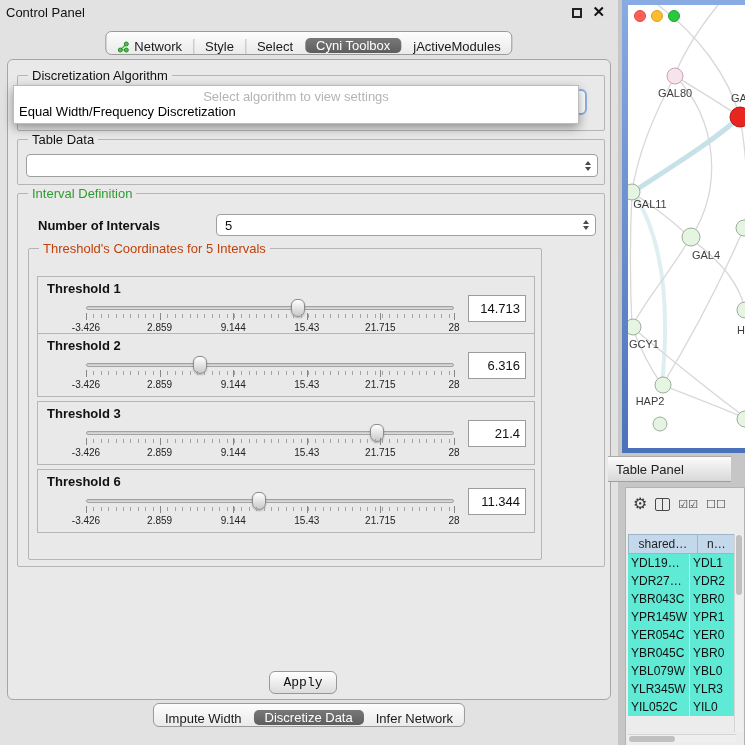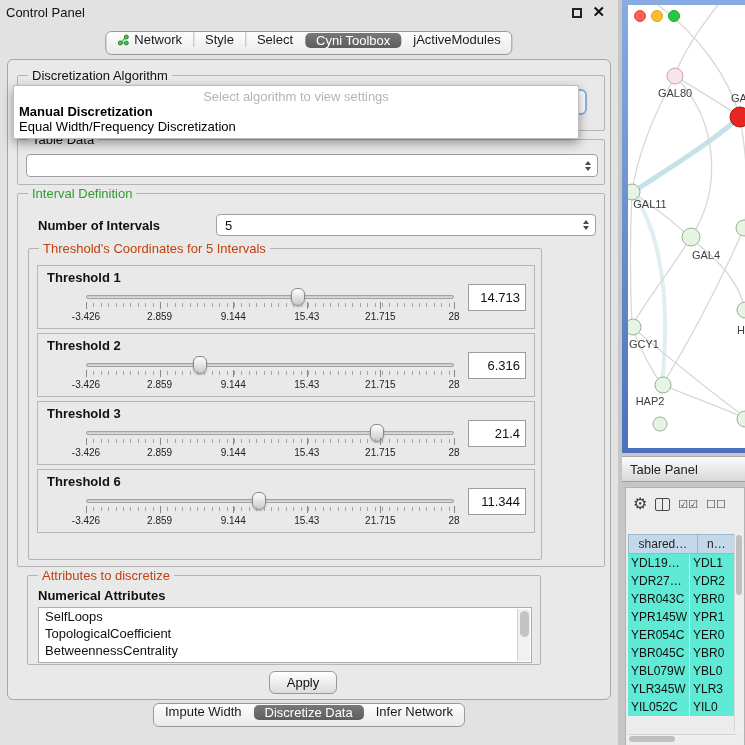--- a/index.html
+++ b/index.html
@@ -5,21 +5,21 @@
   *{margin:0;padding:0;box-sizing:border-box}
   html,body{width:745px;height:745px}
   body{font-family:"Liberation Sans",sans-serif;background:#c6c6c6;position:relative;overflow:hidden}
 
   
   .left-panel{position:absolute;left:0;top:0;width:618px;height:745px;background:#e2e2e2}
   .tb-title{position:absolute;left:6px;top:5px;font-size:13px;color:#111}
   .float-btn{position:absolute;right:36px;top:8px;width:10px;height:10px;border:2px solid #222;background:transparent}
   .close-btn{position:absolute;right:13px;top:4px;font-size:15px;font-weight:bold;color:#111;line-height:16px}
 
-  .tabstrip{position:absolute;left:50%;transform:translateX(-50%);display:flex;align-items:flex-start;height:24px;
+  .tabstrip{position:absolute;left:50%;transform:translateX(-50%);display:flex;align-items:flex-end;height:24px;
     background:linear-gradient(#fdfdfd,#eaeaea);border:1px solid #9a9a9a;border-radius:6px}
   .tabstrip.top{top:31px}
   .tabstrip.bottom{top:703px}
   .tab{display:flex;align-items:center;gap:5px;padding:0 11px;font-size:13px;color:#1a1a1a;white-space:nowrap}
   .tab + .tab{border-left:1px solid #bdbdbd}
   .tab.selected{background:linear-gradient(#787878,#5e5e5e);color:#fff;border-radius:5px;margin:1px;border-left:none}
   .tab.selected + .tab{border-left:none}
 
   .content{position:absolute;left:7px;top:59px;width:604px;height:641px;border:1px solid #a6a6a6;border-radius:6px;background:#e9e9e9}
   .groupbox{position:absolute;border:1px solid #b5b5b5;border-radius:2px}
@@ -53,36 +53,36 @@
   .scale{position:absolute;top:25px;font-size:10px;color:#222;transform:translateX(-50%);white-space:nowrap}
   .thr-value{position:absolute;right:8px;top:18px;width:58px;height:27px;background:#fff;border:1px solid #9c9c9c;
     font-size:13px;font-family:inherit;text-align:right;padding-right:5px;color:#111}
 
   .listbox{position:absolute;background:#fff;border:1px solid #adadad;overflow:hidden}
   .list-item{font-size:13px;line-height:17px;padding-left:6px;color:#111;white-space:nowrap}
   .vscroll{position:absolute;top:1px;right:1px;bottom:1px;width:13px;background:#f1f1f1;border-left:1px solid #d0d0d0}
   .vthumb{position:absolute;top:2px;left:2px;width:9px;height:26px;background:#c3c3c3;border-radius:5px}
 
   .apply{position:absolute;left:261px;top:611px;width:68px;height:23px;background:linear-gradient(#ffffff,#dcdcdc);
-    border:1px solid #989898;border-radius:6px;font-size:13px;font-family:Liberation Sans, sans-serif;color:#111}
+    border:1px solid #989898;border-radius:6px;font-size:13px;font-family:Liberation Mono, monospace;color:#111}
 
   
   .network-window{position:absolute;left:622px;top:0;width:123px;height:453px;
     background:linear-gradient(180deg,#87abe2,#4a72ba);padding:5px 0 5px 6px}
   .network-canvas{position:relative;width:117px;height:443px;background:#fff;overflow:hidden}
   .traffic{position:absolute;left:6px;top:5px;display:flex;gap:5px;z-index:5}
   .light{width:12px;height:12px;border-radius:50%}
   .light.red{background:#ff5f57;border:1px solid #d94c43}
   .light.yellow{background:#febc2e;border:1px solid #d8a021}
   .light.green{background:#28c840;border:1px solid #1ea52f}
   .net-svg{position:absolute;left:0;top:0}
   .net-svg text{font-family:"Liberation Sans",sans-serif;font-size:11px;fill:#3d3d3d;text-anchor:middle}
 
   
-  .tp-header{position:absolute;left:622px;top:456px;width:123px;height:26px;
+  .tp-header{position:absolute;left:608px;top:456px;width:123px;height:26px;
     background:linear-gradient(#fbfbfb,#d8d8d8);border-top:1px solid #aaa;border-bottom:1px solid #a0a0a0}
   .tp-header span{position:absolute;left:8px;top:5px;font-size:13px;color:#222}
   .browser{position:absolute;left:625px;top:487px;width:120px;height:258px;background:#ececec;border:1px solid #b3b3b3;border-bottom:none}
   .browser-toolbar{position:absolute;left:0;top:0;right:0;height:32px;display:flex;align-items:center;gap:8px;padding:0 7px}
   .gear{font-size:16px;color:#3b3b3b;line-height:1}
   .cols-icon{width:15px;height:13px;border:1px solid #4a4a4a;border-radius:2px;
     background:linear-gradient(to right,transparent 6px,#4a4a4a 6px,#4a4a4a 7px,transparent 7px)}
   .chk{font-size:11px;color:#3b3b3b;line-height:1}
   .grid{position:absolute;left:2px;top:46px;width:108px}
   .grid-header{display:flex;height:20px}
@@ -143,21 +143,20 @@
       </div>
       <div class="combo" style="left:15px;top:29px;width:564px;height:26px;border:2px solid #8cb0e2;border-radius:6px;z-index:5">
         <span class="spinner">
             <i class="up"></i>
             <i class="down"></i>
           </span>
       </div>
 
       <div class="dropdown-overlay">
         <div class="dd-placeholder">Select algorithm to view settings</div>
-        <div class="dd-option bold">Manual Discretization</div>
         <div class="dd-option">Equal Width/Frequency Discretization</div>
       </div>
 
       <div class="groupbox" style="left:9px;top:79px;width:588px;height:46px">
         <span class="gb-label">Table Data</span>
         <div class="combo" style="left:8px;top:14px;width:572px;height:23px">
           <span class="spinner">
               <i class="up"></i>
               <i class="down"></i>
             </span>
@@ -171,21 +170,21 @@
           <span class="combo-text">5</span>
           <span class="spinner">
               <i class="up"></i>
               <i class="down"></i>
             </span>
         </div>
 
         <div class="groupbox" style="left:10px;top:54px;width:514px;height:312px;background:#e9e9e9">
           <span class="gb-label blue">Threshold's Coordinates for 5 Intervals</span>
 
-          <div class="thr-panel" style="top:16px">
+          <div class="thr-panel" style="top:27px">
             <span class="thr-label">Threshold 1</span>
             <div class="thr-slider">
               <div class="track"></div>
               <div class="thumb" style="left: calc(57.7% - 7px);"></div>
               <div class="ticks"></div>
               <i class="mt" style="left:0%"></i>
                 <i class="mt" style="left:20%"></i>
                 <i class="mt" style="left:40%"></i>
                 <i class="mt" style="left:60%"></i>
                 <i class="mt" style="left:80%"></i>
@@ -261,32 +260,20 @@
               <span class="scale" style="left:40%">9.144</span>
               <span class="scale" style="left:60%">15.43</span>
               <span class="scale" style="left:80%">21.715</span>
               <span class="scale" style="left:100%">28</span>
             </div>
             <input class="thr-value" value="11.344" style="">
           </div>
         </div>
       </div>
 
-      <div class="groupbox" style="left:19px;top:515px;width:514px;height:90px">
-        <span class="gb-label blue">Attributes to discretize</span>
-        <span class="bold-label" style="left:10px;top:12px">Numerical Attributes</span>
-        <div class="listbox" style="left:10px;top:31px;width:494px;height:56px">
-          <div class="list-item">SelfLoops</div>
-          <div class="list-item">TopologicalCoefficient</div>
-          <div class="list-item">BetweennessCentrality</div>
-          <div class="vscroll">
-              <div class="vthumb"></div>
-            </div>
-        </div>
-      </div>
 
       <button class="apply">Apply</button>
     </div>
 
     <div class="tabstrip bottom">
       <div class="tab">
         <span>Impute Width</span>
       </div>
       <div class="tab selected">
         <span>Discretize Data</span>

